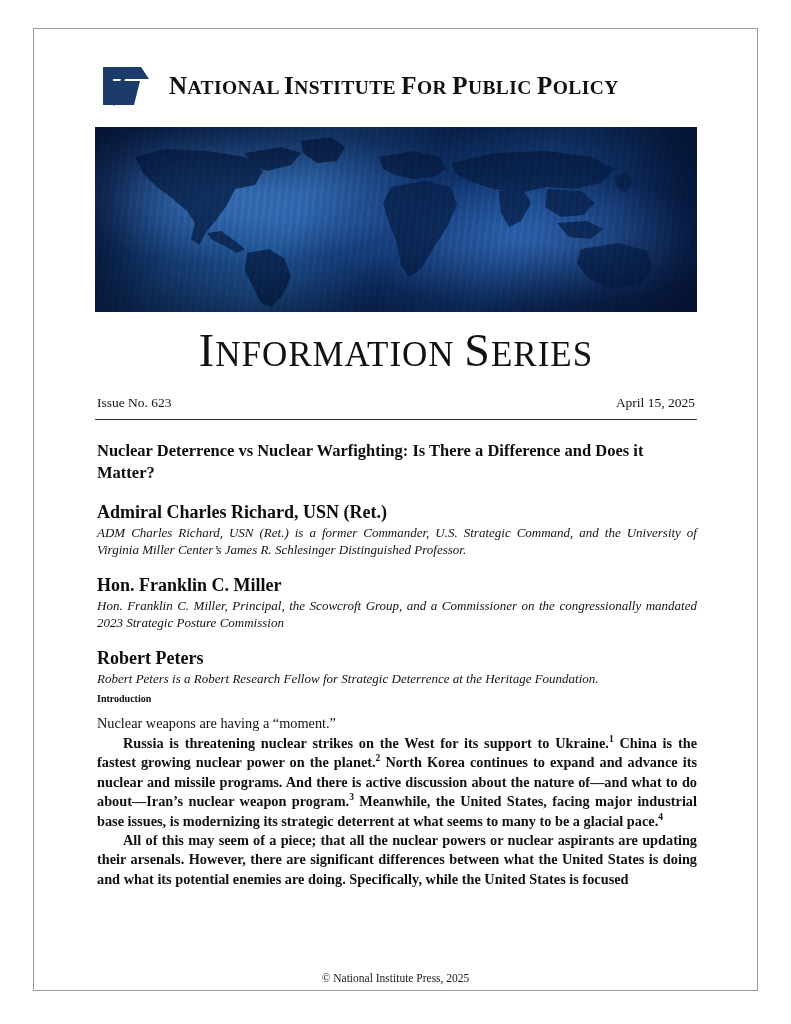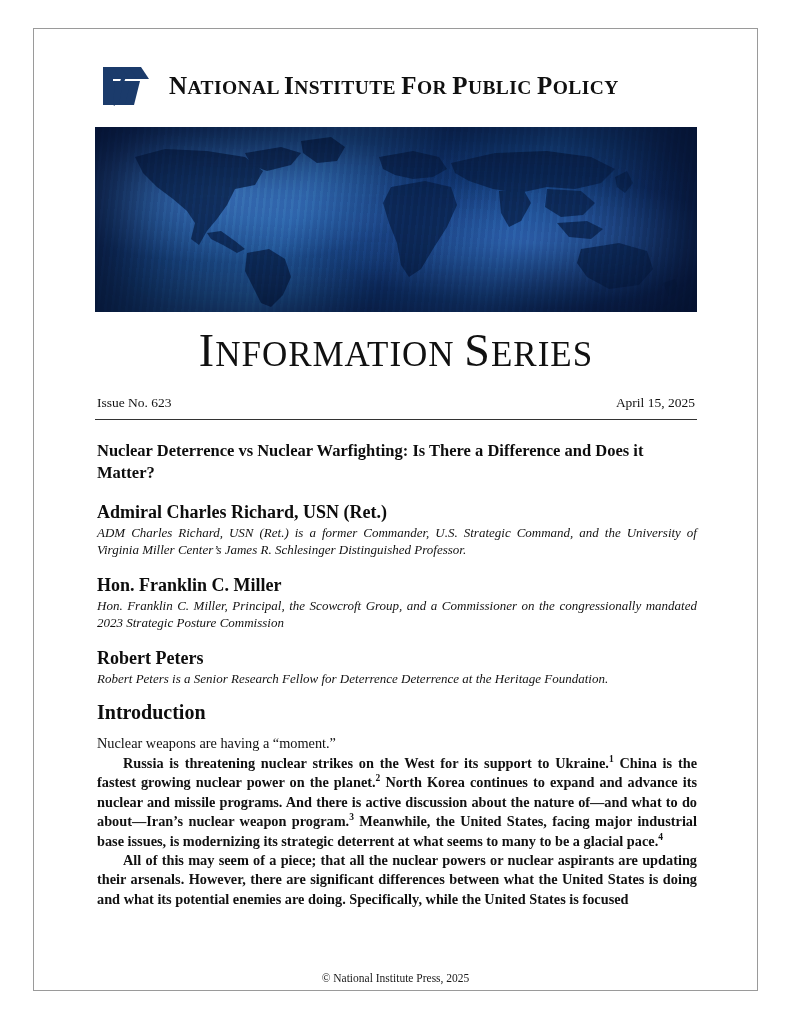--- a/index.html
+++ b/index.html
@@ -156,23 +156,23 @@
     margin-bottom: 1px;
   }
   .author-bio {
     font-size: 13px;
     font-style: italic;
     line-height: 1.32;
     color: #121212;
     text-align: justify;
   }
   .section-head {
-    margin-top: 14px;
+    margin-top: 6px;
     padding-left: 2px;
-    font-size: 20px;
+    font-size: 10px;
     font-weight: bold;
     color: #0d0d0d;
   }
   .body-text {
     margin-top: 10px;
     padding-left: 2px;
     font-size: 14.3px;
     line-height: 1.36;
     color: #111;
     text-align: justify;
@@ -285,21 +285,21 @@
     <div class="author-block">
       <div class="author-name">Admiral Charles Richard, USN (Ret.)</div>
       <div class="author-bio">ADM Charles Richard, USN (Ret.) is a former Commander, U.S. Strategic Command, and the University of Virginia Miller Center’s James R. Schlesinger Distinguished Professor.</div>
     </div>
     <div class="author-block">
       <div class="author-name">Hon.  Franklin C. Miller</div>
       <div class="author-bio">Hon. Franklin C. Miller, Principal, the Scowcroft Group, and a Commissioner on the congressionally mandated 2023 Strategic Posture Commission</div>
     </div>
     <div class="author-block">
       <div class="author-name">Robert Peters</div>
-      <div class="author-bio">Robert Peters is a Senior Research Fellow for Deterrence Deterrence at the Heritage Foundation.</div>
+      <div class="author-bio">Robert Peters is a Robert Research Fellow for Strategic Deterrence at the Heritage Foundation.</div>
     </div>
 
     <div class="section-head">Introduction</div>
 
     <div class="body-text">
       <p>Nuclear weapons are having a “moment.”</p>
       <p class="indent"><span>Russia is threatening nuclear strikes on the West for its support to Ukraine.</span><sup>1</sup><span> China is the fastest growing nuclear power on the planet.</span><sup>2</sup><span> North Korea continues to expand and advance its nuclear and missile programs. And there is active discussion about the nature of—and what to do about—Iran’s nuclear weapon program.</span><sup>3</sup><span> Meanwhile, the United States, facing major industrial base issues, is modernizing its strategic deterrent at what seems to many to be a glacial pace.</span><sup>4</sup></p>
       <p class="indent">All of this may seem of a piece; that all the nuclear powers or nuclear aspirants are updating their arsenals.  However, there are significant differences between what the United States is doing and what its potential enemies are doing. Specifically, while the United States is focused</p>
     </div>
 

